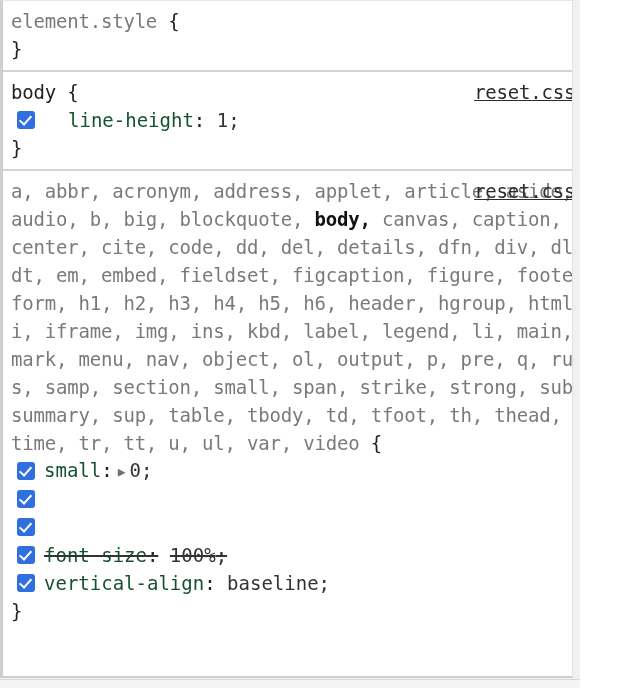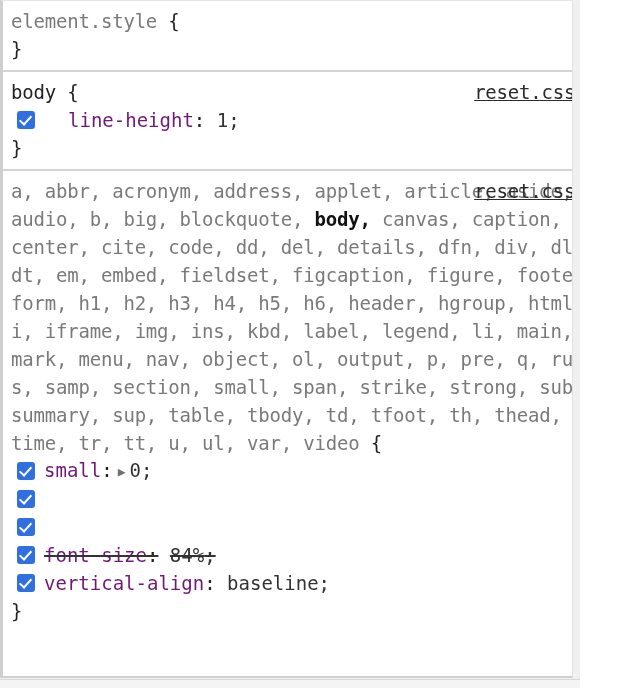--- a/index.html
+++ b/index.html
@@ -160,21 +160,21 @@
     border-width: 0 2.4px 2.4px 0;
     transform: rotate(42deg);
   }
 
   .decl-text {
     flex: 0 1 auto;
     white-space: nowrap;
   }
 
   .prop-name {
-    color: #701a75;
+    color: #14532d;
   }
   .colon {
     color: #222222;
   }
   .prop-value {
     color: #333333;
   }
   .decl-row.overridden .prop-name,
   .decl-row.overridden .colon,
   .decl-row.overridden .prop-value {
@@ -255,21 +255,21 @@
               <span class="decl-text"><span class="prop-name">small</span><span class="colon">:</span><span class="expander">▶</span><span class="prop-value">0</span><span class="prop-value">;</span></span>
             </li>
             <li class="decl-row">
               <span class="decl-checkbox"></span>
             </li>
             <li class="decl-row">
               <span class="decl-checkbox"></span>
             </li>
             <li class="decl-row overridden">
               <span class="decl-checkbox"></span>
-              <span class="decl-text"><span class="prop-name">font-size</span><span class="colon">:</span> <span class="prop-value">84%</span><span class="prop-value">;</span></span>
+              <span class="decl-text"><span class="prop-name">font-size</span><span class="colon">:</span> <span class="prop-value">100%</span><span class="prop-value">;</span></span>
             </li>
             <li class="decl-row">
               <span class="decl-checkbox"></span>
               <span class="decl-text"><span class="prop-name">vertical-align</span><span class="colon">:</span> <span class="prop-value">baseline</span><span class="prop-value">;</span></span>
             </li>
           </ul>
           <span class="close-brace">}</span>
           <div class="add-rule-button"></div>
         </div>
       </div>

